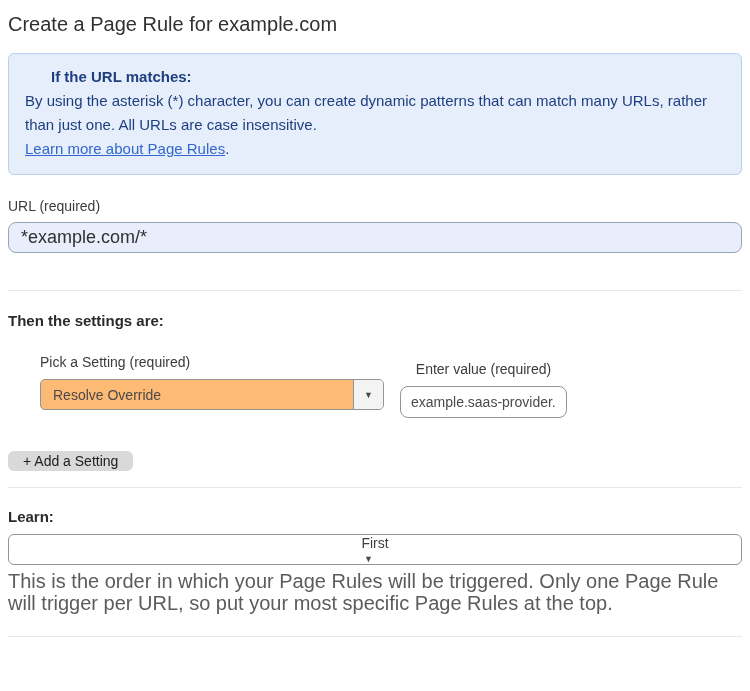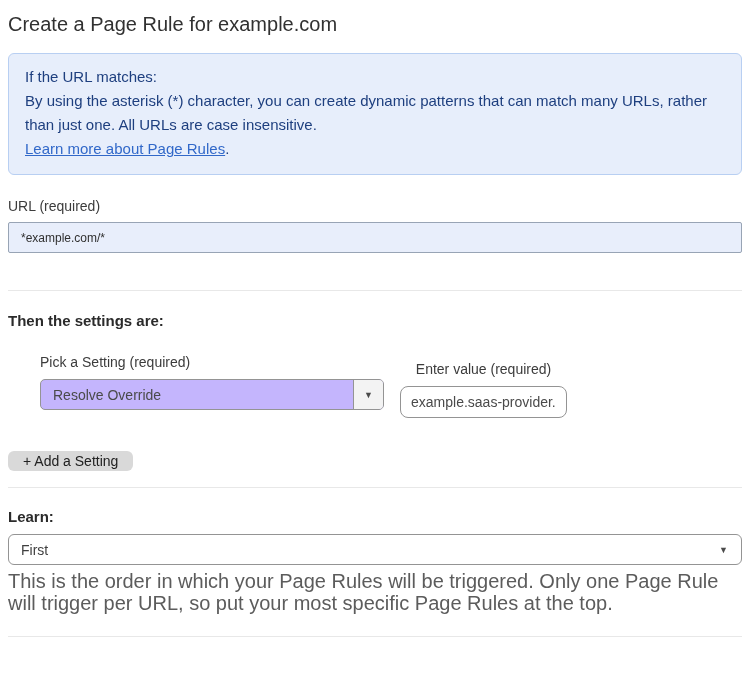--- a/index.html
+++ b/index.html
@@ -24,42 +24,42 @@
   .info-box {
     margin-top: 16px;
     background: #e7eefb;
     border: 1px solid #b8cff2;
     border-radius: 6px;
     padding: 11px 16px 13px 16px;
     font-size: 15px;
     line-height: 24px;
     color: #1e3f7f;
   }
-  .info-heading { font-weight: 400; }
+  .info-heading { font-weight: 700; margin-left: 26px; }
   .info-link { color: #3168c9; text-decoration: underline; cursor: pointer; }
   .info-link-suffix { color: #1e3f7f; }
 
   .field-label {
     display: block;
     margin-top: 23px;
     font-size: 14px;
     line-height: 17px;
     color: #3c3c3c;
   }
 
   .url-input {
     margin-top: 7px;
     width: 734px;
     height: 31px;
     background: #e8eefb;
     border: 1px solid #98a4b5;
-    border-radius: 2px;
+    border-radius: 8px;
     padding: 0 12px;
     font-family: inherit;
-    font-size: 12px;
+    font-size: 18px;
     color: #303030;
     outline: none;
   }
 
   .divider {
     border: none;
     border-top: 1px solid #e8e8e8;
     margin-top: 37px;
   }
 
@@ -73,21 +73,21 @@
 
   .settings-row { display: flex; margin-top: 24px; margin-left: 32px; }
   .setting-col { width: 344px; }
   .value-col { margin-left: 16px; margin-top: 7px; }
 
   .select-box {
     margin-top: 8px;
     height: 31px;
     border: 1px solid #949494;
     border-radius: 5px;
-    background: #c4b5fd;
+    background: #fdba74;
     display: flex;
     align-items: center;
     cursor: pointer;
     overflow: hidden;
   }
   .select-box .select-text {
     flex: 1;
     padding: 0 12px;
     font-size: 14px;
     color: #4a4a4a;
@@ -135,20 +135,21 @@
   .order-select {
     margin-top: 8px;
     width: 734px;
     height: 31px;
     border: 1px solid #949494;
     border-radius: 6px;
     background: #ffffff;
     display: flex;
     align-items: center;
     cursor: pointer;
+    flex-direction: column;
   }
   .order-select .select-text {
     flex: 1;
     padding: 0 12px;
     font-size: 14px;
     color: #3f3f3f;
   }
   .order-select .caret {
     padding-right: 13px;
     font-size: 9px;

